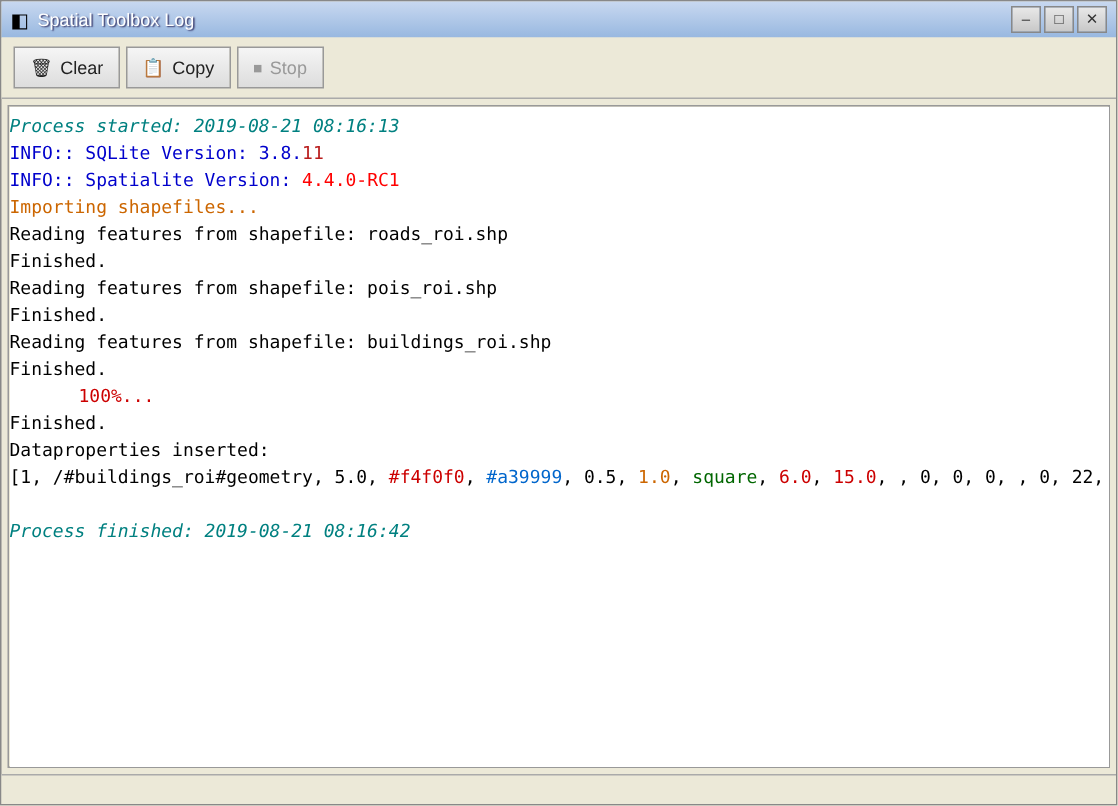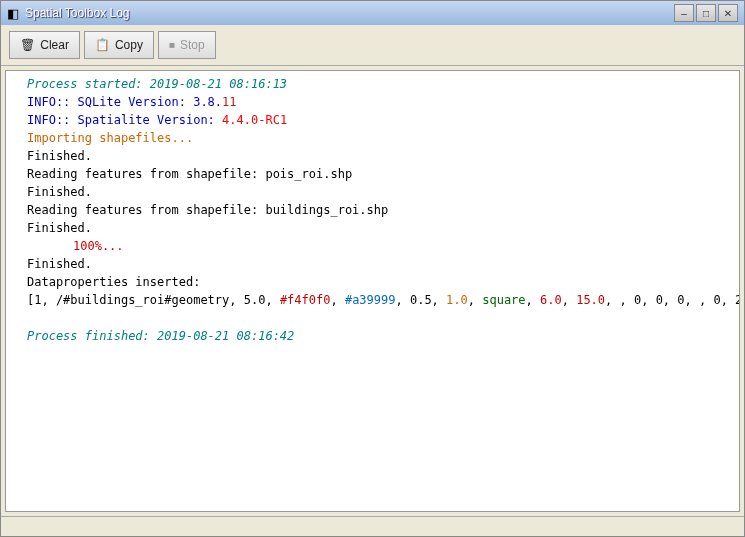--- a/index.html
+++ b/index.html
@@ -88,21 +88,21 @@
     .btn-icon {
       font-size: 12px;
     }
     .log-area {
       flex: 1;
       background: #fff;
       margin: 4px;
       border: 1px solid #999;
       overflow-y: auto;
       overflow-x: auto;
-      padding: 4px 21px;
+      padding: 4px 0;
       font-family: monospace;
       font-size: 12px;
       line-height: 1.5;
     }
     .log-line {
       white-space: pre;
       display: block;
     }
     .color-teal { color: #008080; font-style: italic; }
     .color-blue { color: #0000cc; }
@@ -159,20 +159,21 @@
   <div class="log-area">
     <span class="log-line color-teal">Process started: 2019-08-21 08:16:13</span>
     
     <span class="log-line"><span class="color-blue">INFO:: SQLite Version: 3.8.</span><span class="color-highlight-blue">11</span></span>
     
     <span class="log-line"><span class="color-blue">INFO:: Spatialite Version: </span><span class="color-highlight-red">4.4.0-RC1</span></span>
     
     
     <span class="log-line color-orange">Importing shapefiles...</span>
     
+    <span class="log-line color-black">Reading features from shapefile: roads_roi.shp</span>
     <span class="log-line color-black">Finished.</span>
     
     <span class="log-line color-black">Reading features from shapefile: pois_roi.shp</span>
     <span class="log-line color-black">Finished.</span>
     
     <span class="log-line color-black">Reading features from shapefile: buildings_roi.shp</span>
     <span class="log-line color-black">Finished.</span>
     
     <span class="log-line color-red">100%...</span>
     <span class="log-line color-black">Finished.</span>

